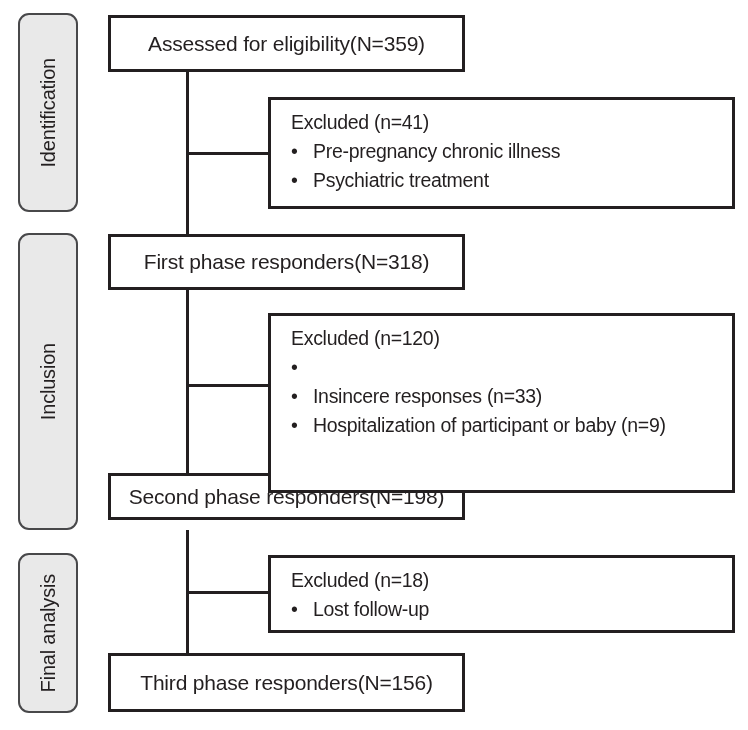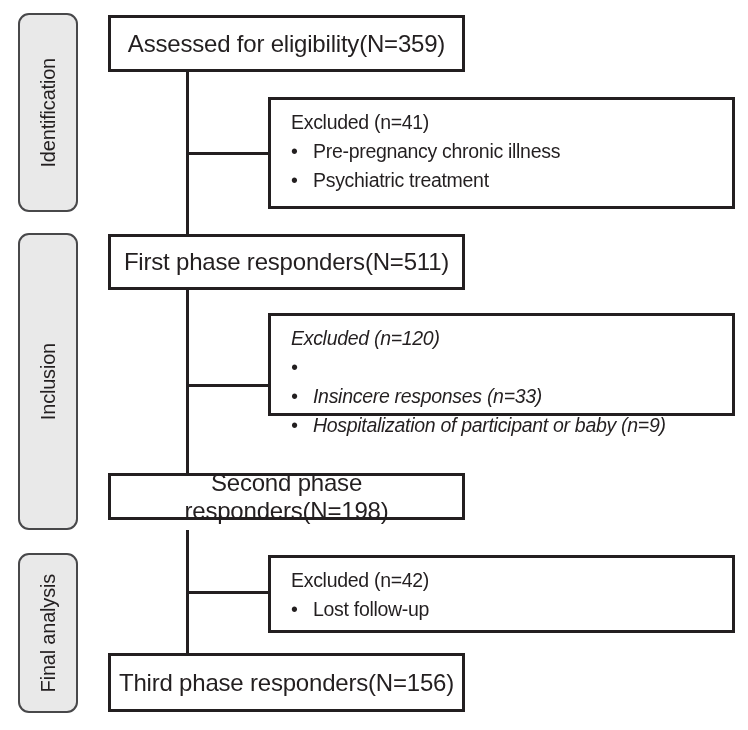--- a/index.html
+++ b/index.html
@@ -45,21 +45,21 @@
   .flowbox {
     position: absolute;
     left: 108px;
     width: 357px;
     background: #ffffff;
     border: 3px solid #231f20;
     box-sizing: border-box;
     display: flex;
     align-items: center;
     justify-content: center;
-    font-size: 24px;
+    font-size: 21px;
     letter-spacing: -0.2px;
     text-align: center;
   }
   .flow-1 { top: 15px;  height: 57px; }
   .flow-2 { top: 234px; height: 56px; }
   .flow-3 { top: 473px; height: 47px; }
   .flow-4 { top: 653px; height: 59px; }
 
   
   .exbox {
@@ -68,21 +68,21 @@
     width: 467px;
     background: #ffffff;
     border: 3px solid #231f20;
     box-sizing: border-box;
     padding: 8px 10px 0 20px;
     font-size: 19.5px;
     letter-spacing: -0.3px;
     line-height: 29px;
   }
   .ex-1 { top: 97px;  height: 112px; }
-  .ex-2 { top: 313px; height: 103px; font-style: italic; }
+  .ex-2 { top: 313px; height: 180px; }
   .ex-3 { top: 555px; height: 78px; }
   .ex-item { display: flex; }
   .ex-bullet { width: 22px; flex: 0 0 22px; }
 
   
   .line {
     position: absolute;
     background: #231f20;
   }
   .vline { left: 186px; width: 3px; }
@@ -113,21 +113,21 @@
   <div class="line vline v2"></div>
   <div class="line vline v3"></div>
   <div class="line hline h1"></div>
   <div class="line hline h2"></div>
   <div class="line hline h3"></div>
 
   <div class="flowbox flow-1">
     <span>Assessed for eligibility(N=359)</span>
   </div>
   <div class="flowbox flow-2">
-    <span>First phase responders(N=511)</span>
+    <span>First phase responders(N=318)</span>
   </div>
   <div class="flowbox flow-3">
     <span>Second phase responders(N=198)</span>
   </div>
   <div class="flowbox flow-4">
     <span>Third phase responders(N=156)</span>
   </div>
 
   <div class="exbox ex-1">
     <div class="ex-title">Excluded (n=41)</div>
@@ -150,20 +150,20 @@
       <span class="ex-bullet">•</span>
       <span>Insincere responses (n=33)</span>
     </div>
     <div class="ex-item">
       <span class="ex-bullet">•</span>
       <span>Hospitalization of participant or baby (n=9)</span>
     </div>
   </div>
 
   <div class="exbox ex-3">
-    <div class="ex-title">Excluded (n=42)</div>
+    <div class="ex-title">Excluded (n=18)</div>
     <div class="ex-item">
       <span class="ex-bullet">•</span>
       <span>Lost follow-up</span>
     </div>
   </div>
 
 </div>
 
 </body></html>

